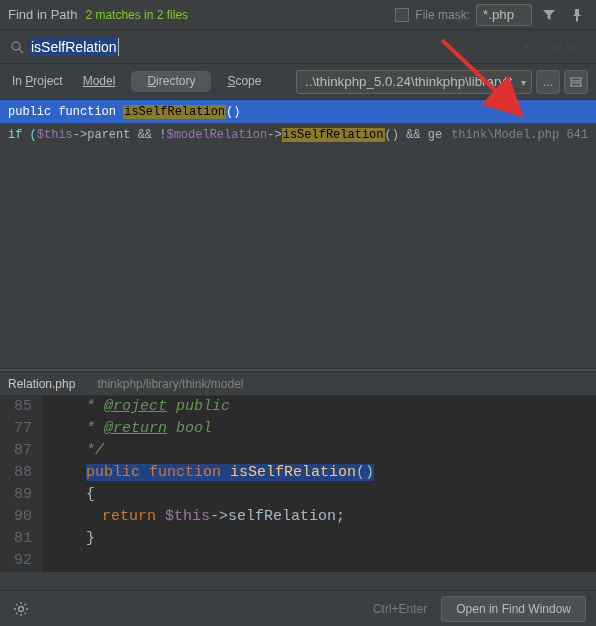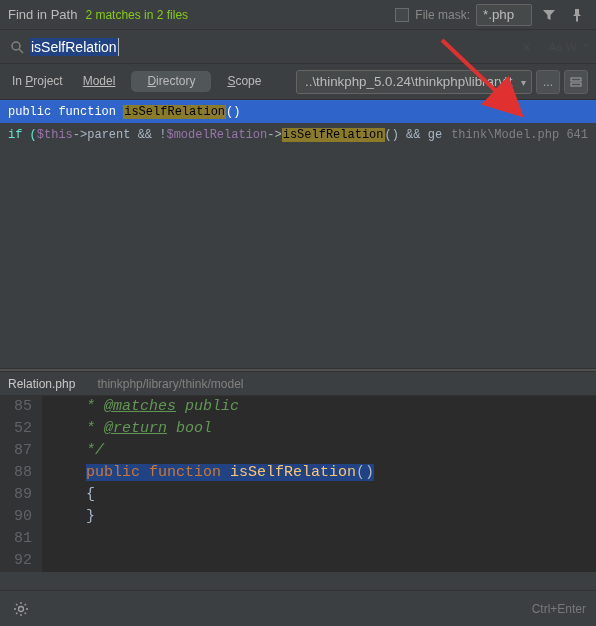--- a/index.html
+++ b/index.html
@@ -228,48 +228,50 @@
 <div class="divider"></div>
 
 <div class="preview-hdr">
   <span class="fname">Relation.php</span>
   <span class="fpath">thinkphp/library/think/model</span>
 </div>
 
 <div class="editor">
   <div class="gutter">
     <div>85</div>
-    <div>52</div>
+    <div>77</div>
     <div>87</div>
     <div>88</div>
     <div>89</div>
     <div>90</div>
     <div>81</div>
     <div>92</div>
   </div>
   <div class="code-lines">
-    <div class="indent1"><span class="c-comment"> * </span><span class="c-comment-at">@matches</span><span class="c-comment"> public</span></div>
+    <div class="indent1"><span class="c-comment"> * </span><span class="c-comment-at">@roject</span><span class="c-comment"> public</span></div>
     <div class="indent1"><span class="c-comment"> * </span><span class="c-comment-at">@return</span><span class="c-comment"> bool</span></div>
     <div class="indent1"><span class="c-comment"> */</span></div>
     <div class="indent1"><span class="c-hl-line"><span class="c-kw">public</span> <span class="c-kw">function</span> <span class="c-fn">isSelfRelation</span><span class="c-brace">()</span></span></div>
     <div class="indent1"><span class="c-brace">{</span></div>
+    <div class="indent2"><span class="c-kw">return</span> <span class="c-var">$this</span><span class="c-op">-&gt;</span><span class="c-op">selfRelation</span><span class="c-op">;</span></div>
     <div class="indent1"><span class="c-brace">}</span></div>
     <div></div>
   </div>
 </div>
 
 <div class="footer">
   <span class="icon-btn">
     <svg width="16" height="16" viewBox="0 0 16 16">
         <circle cx="8" cy="8" r="2.5" fill="none" stroke="#a0a0a0" stroke-width="1.3"></circle>
         <path d="M8 1v2M8 13v2M1 8h2M13 8h2M3 3l1.4 1.4M11.6 11.6L13 13M3 13l1.4-1.4M11.6 4.4L13 3" stroke="#a0a0a0" stroke-width="1.3"></path>
       </svg>
   </span>
   <div class="footer-right">
     <span class="hint">Ctrl+Enter</span>
+    <button class="primary-btn">Open in Find Window</button>
   </div>
 </div>
 
 <svg class="arrow" width="110" height="100">
   <defs>
     <marker id="ah" markerWidth="10" markerHeight="10" refX="8" refY="5" orient="auto">
       <path d="M0,0 L10,5 L0,10 z" fill="#e03030"></path>
     </marker>
   </defs>
   <line x1="10" y1="10" x2="86" y2="82" stroke="#e03030" stroke-width="4" marker-end="url(#ah)"></line>

